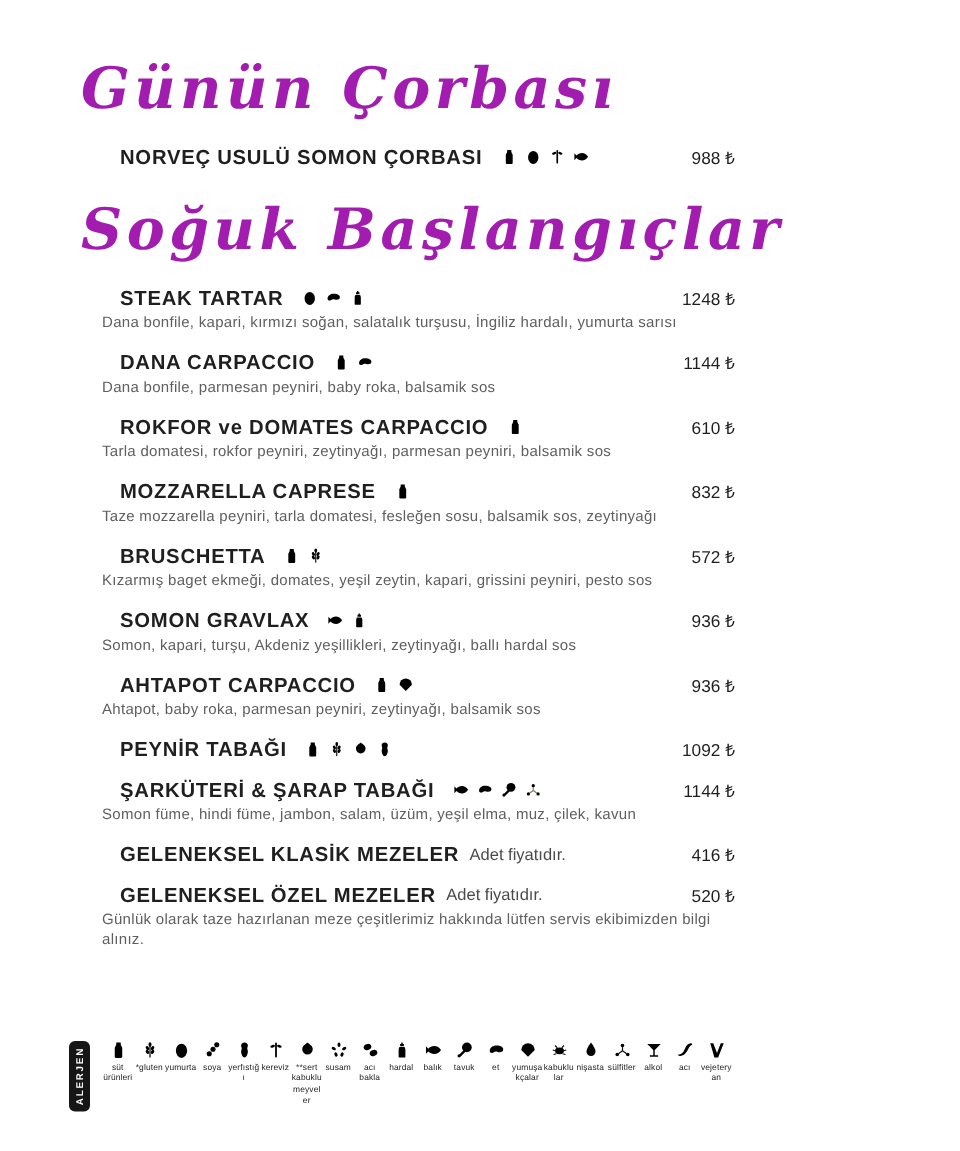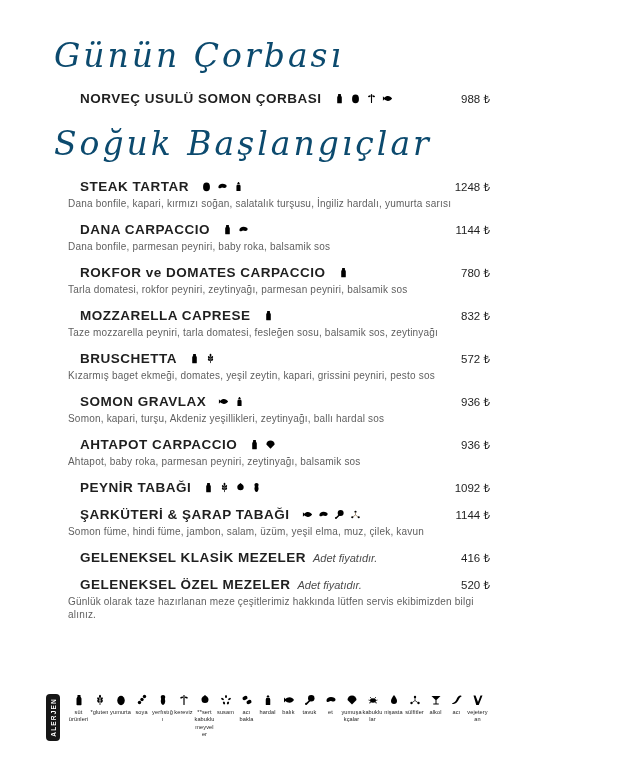--- a/index.html
+++ b/index.html
@@ -8,44 +8,43 @@
     width:640px;height:767px;
     background:#fff;
     font-family:"Liberation Sans",sans-serif;
     overflow:hidden;
     color:#222;
   }
   .content{padding:36px 150px 0 68px;}
   .script-heading{
     font-family:"DejaVu Serif",serif;
     font-style:italic;
-    font-weight:400;
-    font-size:33px;
-    color:#0c4a6e;
+    font-weight:700;
+    font-size:38px;
+    color:#a21caf;
     letter-spacing:3px;
     margin:0 0 16px -14px;
     white-space:nowrap;
   }
   .section + .section .script-heading{margin-top:18px;}
   .item{margin-bottom:12px;}
   .item-head{display:flex;align-items:center;}
   .item-name{
     font-weight:bold;
     font-size:13.5px;
     letter-spacing:.5px;
     color:#1f1f1f;
     white-space:nowrap;
     margin-left:12px;
   }
   .item-suffix{
     font-size:11px;
     color:#4a4a4a;
     margin-left:7px;
     white-space:nowrap;
-    font-style:italic;
   }
   .item-icons{display:flex;gap:5px;margin-left:12px;color:#8d7455;align-items:center;}
   .item-icons svg{width:11px;height:11px;display:block;}
   .item-price{
     margin-left:auto;
     font-weight:normal;
     font-size:11.5px;
     color:#1f1f1f;
     white-space:nowrap;
   }
@@ -255,21 +254,21 @@
 
   <div class="item">
     <div class="item-head">
       <span class="item-name">ROKFOR ve DOMATES CARPACCIO</span>
 
       <span class="item-icons">
                   <svg>
                     <use href="#ic-milk"></use>
                   </svg>
                 </span>
-      <span class="item-price">780 ₺</span>
+      <span class="item-price">610 ₺</span>
     </div>
     <div class="item-desc">Tarla domatesi, rokfor peyniri, zeytinyağı, parmesan peyniri, balsamik sos</div>
   </div>
 
   <div class="item">
     <div class="item-head">
       <span class="item-name">MOZZARELLA CAPRESE</span>
 
       <span class="item-icons">
                   <svg>

